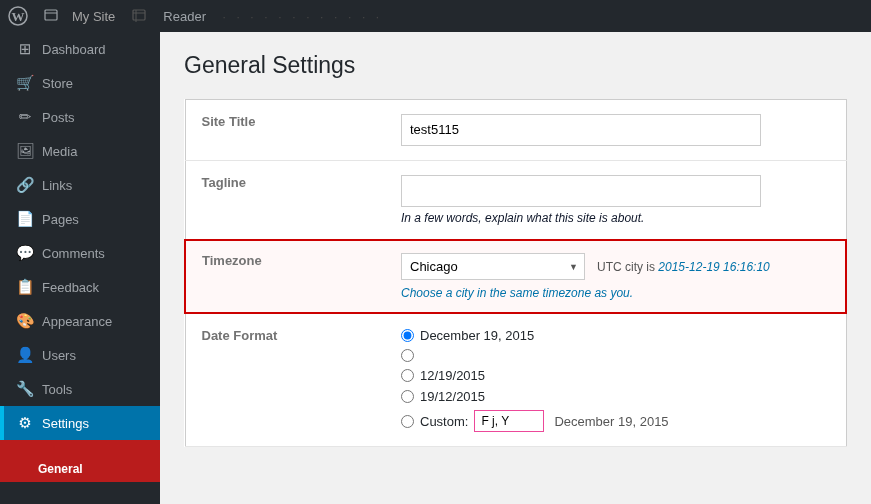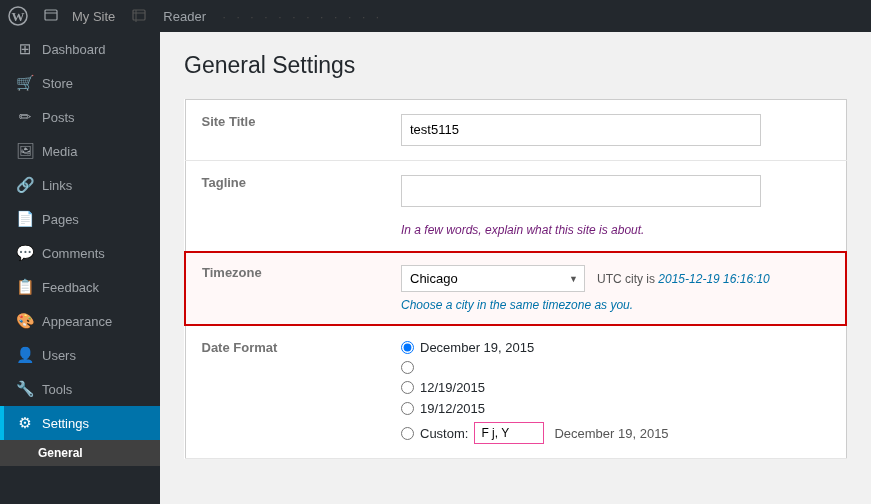--- a/index.html
+++ b/index.html
@@ -76,25 +76,25 @@
       position: relative;
     }
     .sidebar-item.active {
       background: #0073aa;
       color: #fff;
       border-left: 4px solid #00b9eb;
     }
     .sidebar-item .icon { font-size: 15px; width: 18px; text-align: center; }
     .sidebar-sub-label {
       display: block;
-      padding: 6px 12px 6px 38px;
+      padding: 22px 12px 6px 38px;
       color: #ccc;
       font-size: 12px;
       cursor: pointer;
-      background: #404040;
+      background: #b91c1c;
     }
     .sidebar-sub-label.active { color: #fff; font-weight: bold; }
 
     
     .content {
       flex: 1;
       background: #f1f1f1;
       overflow-y: auto;
       padding: 20px 24px;
     }
@@ -129,23 +129,23 @@
     .settings-input-full {
       width: 100%;
       max-width: 360px;
       padding: 6px 8px;
       border: 1px solid #ccc;
       font-size: 13px;
       line-height: 1.4;
     }
     .tagline-hint {
       display: block;
-      margin-top: 16px;
+      margin-top: 4px;
       font-style: italic;
-      color: #701a75;
+      color: #0f172a;
       font-size: 12px;
     }
 
     
     .timezone-highlight {
       border: 2px solid #cc0000;
       background: #fff8f8;
     }
     .timezone-highlight td {
       padding: 12px 16px;

